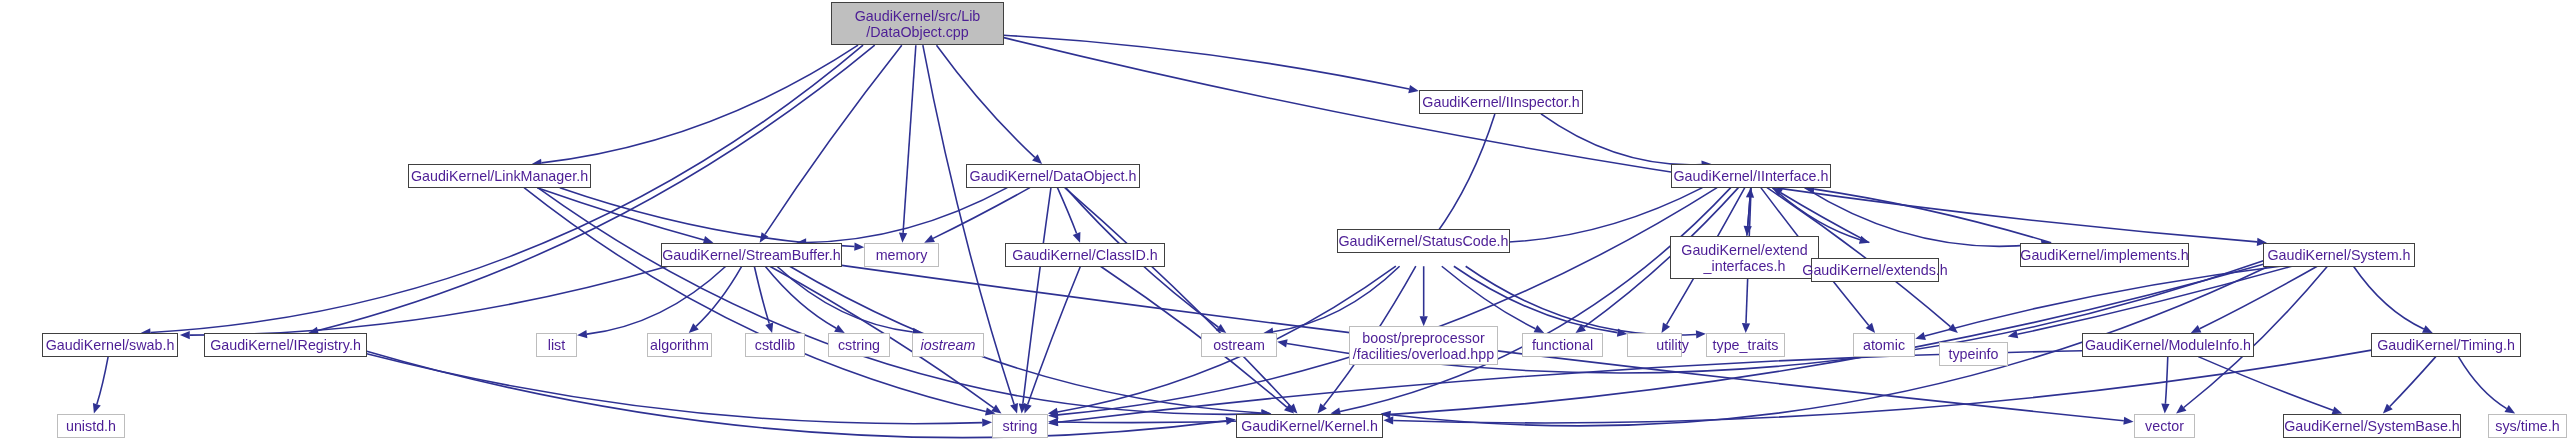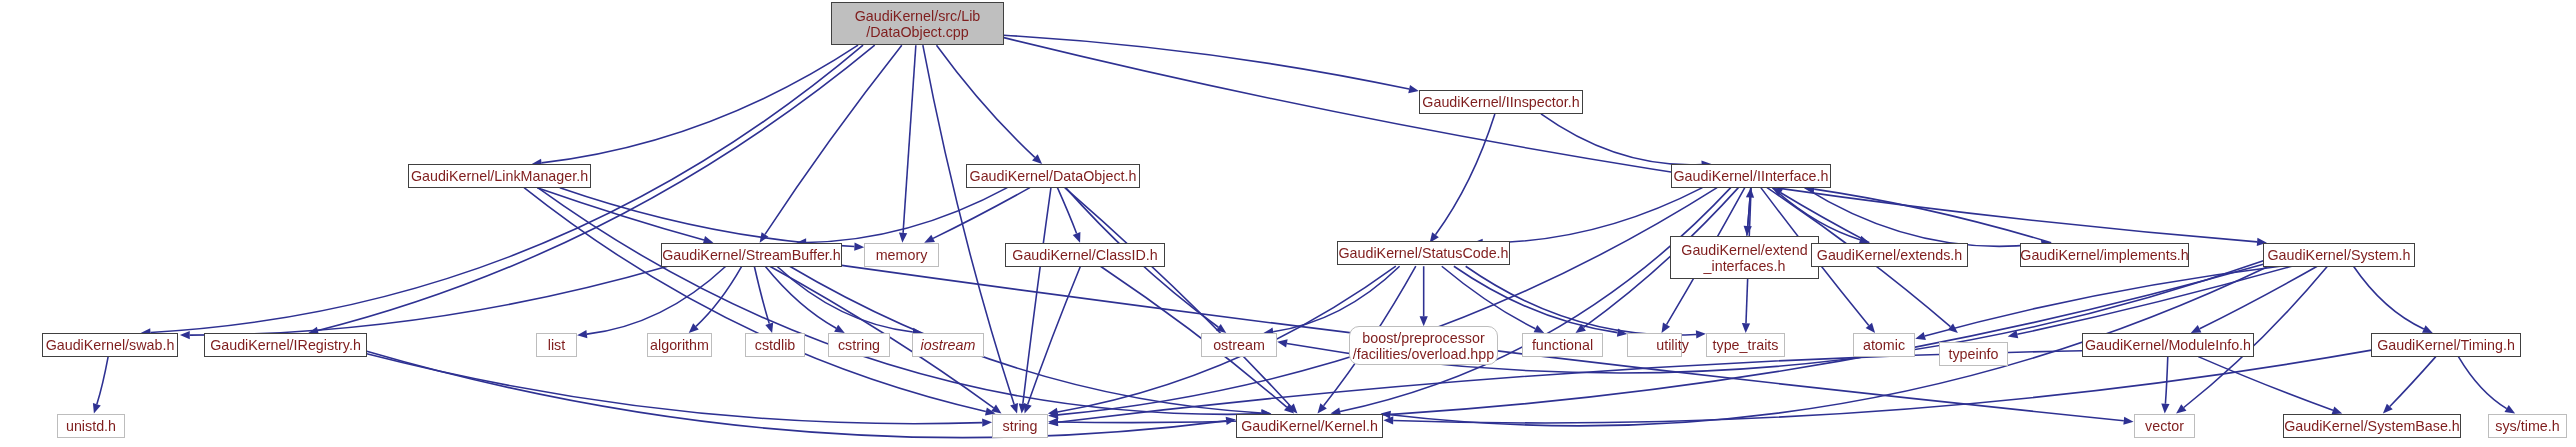--- a/index.html
+++ b/index.html
@@ -32,21 +32,21 @@
     stroke: none;
   }
   .node-box {
     position: absolute;
     box-sizing: border-box;
     display: flex;
     align-items: center;
     justify-content: center;
     text-align: center;
     line-height: 1.12;
-    color: #7f1d1d;
+    color: #4c1d95;
     background: #ffffff;
     border: 1px solid #bdbdbd;
     font-size: 14.3px;
     white-space: pre-line;
     letter-spacing: 0px;
   }
   .node-box.kind-local {
     border: 1.6px solid #404040;
   }
   .node-box.kind-root {
@@ -203,35 +203,35 @@
   <div id="node-layer">
       <div class="node-box kind-root" style="left: 831px; top: 2px; width: 173px; height: 43px;">GaudiKernel/src/Lib
 /DataObject.cpp</div>
       <div class="node-box kind-local" style="left: 1419px; top: 90px; width: 164px; height: 23.6px;">GaudiKernel/IInspector.h</div>
       <div class="node-box kind-local" style="left: 408px; top: 164px; width: 183px; height: 23.6px;">GaudiKernel/LinkManager.h</div>
       <div class="node-box kind-local" style="left: 966px; top: 164px; width: 174px; height: 23.6px;">GaudiKernel/DataObject.h</div>
       <div class="node-box kind-local" style="left: 1671px; top: 164px; width: 160px; height: 23.6px;">GaudiKernel/IInterface.h</div>
       <div class="node-box kind-local" style="left: 661px; top: 243px; width: 181px; height: 23.6px;">GaudiKernel/StreamBuffer.h</div>
       <div class="node-box kind-system" style="left: 864px; top: 243px; width: 75px; height: 23.6px;">memory</div>
       <div class="node-box kind-local" style="left: 1005px; top: 243px; width: 160px; height: 23.6px;">GaudiKernel/ClassID.h</div>
-      <div class="node-box kind-local" style="left: 1337px; top: 241px; width: 173px; height: 23.6px;">GaudiKernel/StatusCode.h</div>
+      <div class="node-box kind-local" style="left: 1337px; top: 229px; width: 173px; height: 23.6px;">GaudiKernel/StatusCode.h</div>
       <div class="node-box kind-local" style="left: 1670px; top: 236px; width: 149px; height: 43px;">GaudiKernel/extend
 _interfaces.h</div>
-      <div class="node-box kind-local" style="left: 1811px; top: 243px; width: 157px; height: 23.6px;">GaudiKernel/extends.h</div>
+      <div class="node-box kind-local" style="left: 1811px; top: 258px; width: 128px; height: 23.6px;">GaudiKernel/extends.h</div>
       <div class="node-box kind-local" style="left: 2020px; top: 243px; width: 169px; height: 23.6px;">GaudiKernel/implements.h</div>
       <div class="node-box kind-local" style="left: 2263px; top: 243px; width: 152px; height: 23.6px;">GaudiKernel/System.h</div>
       <div class="node-box kind-local" style="left: 42px; top: 333px; width: 136px; height: 23.6px;">GaudiKernel/swab.h</div>
       <div class="node-box kind-local" style="left: 204px; top: 333px; width: 163px; height: 23.6px;">GaudiKernel/IRegistry.h</div>
       <div class="node-box kind-system" style="left: 536px; top: 333px; width: 41px; height: 23.6px;">list</div>
       <div class="node-box kind-system" style="left: 647px; top: 333px; width: 65px; height: 23.6px;">algorithm</div>
       <div class="node-box kind-system" style="left: 745px; top: 333px; width: 60px; height: 23.6px;">cstdlib</div>
       <div class="node-box kind-system" style="left: 828px; top: 333px; width: 62px; height: 23.6px;">cstring</div>
       <div class="node-box kind-system" style="left: 912px; top: 333px; width: 72px; height: 23.6px; font-style: italic;">iostream</div>
       <div class="node-box kind-system" style="left: 1201px; top: 333px; width: 76px; height: 23.6px;">ostream</div>
-      <div class="node-box kind-system" style="left: 1349px; top: 326px; width: 149px; height: 39px; border-radius: 10px;">boost/preprocessor
+      <div class="node-box kind-system" style="left: 1349px; top: 326px; width: 149px; height: 39px;">boost/preprocessor
 /facilities/overload.hpp</div>
       <div class="node-box kind-system" style="left: 1522px; top: 333px; width: 81px; height: 23.6px;">functional</div>
       <div class="node-box kind-system" style="left: 1627px; top: 333px; width: 55px; height: 23.6px; padding-left: 36px;">utility</div>
       <div class="node-box kind-system" style="left: 1706px; top: 333px; width: 79px; height: 23.6px;">type_traits</div>
       <div class="node-box kind-system" style="left: 1853px; top: 333px; width: 62px; height: 23.6px;">atomic</div>
       <div class="node-box kind-system" style="left: 1939px; top: 342px; width: 69px; height: 23.6px;">typeinfo</div>
       <div class="node-box kind-local" style="left: 2082px; top: 333px; width: 172px; height: 23.6px;">GaudiKernel/ModuleInfo.h</div>
       <div class="node-box kind-local" style="left: 2371px; top: 333px; width: 150px; height: 23.6px;">GaudiKernel/Timing.h</div>
       <div class="node-box kind-system" style="left: 57px; top: 414px; width: 68px; height: 23.6px;">unistd.h</div>
       <div class="node-box kind-system" style="left: 992px; top: 414px; width: 56px; height: 23.6px;">string</div>

